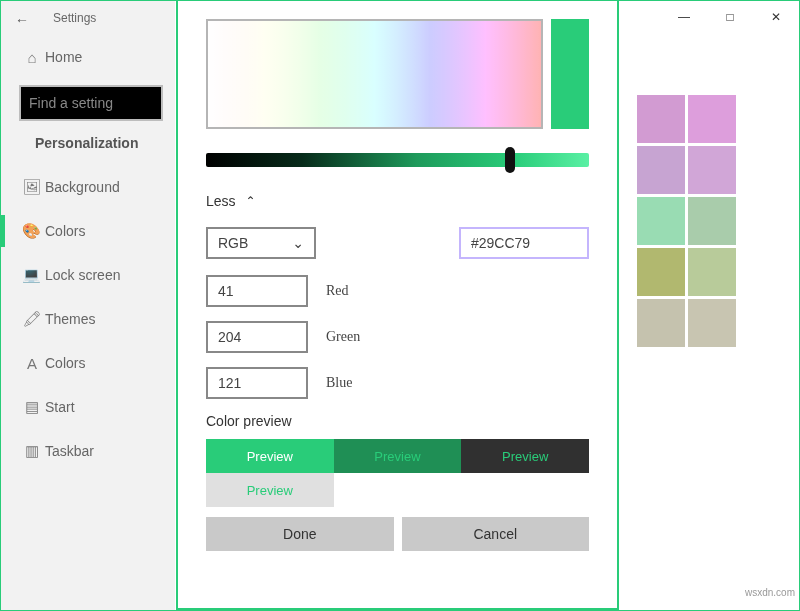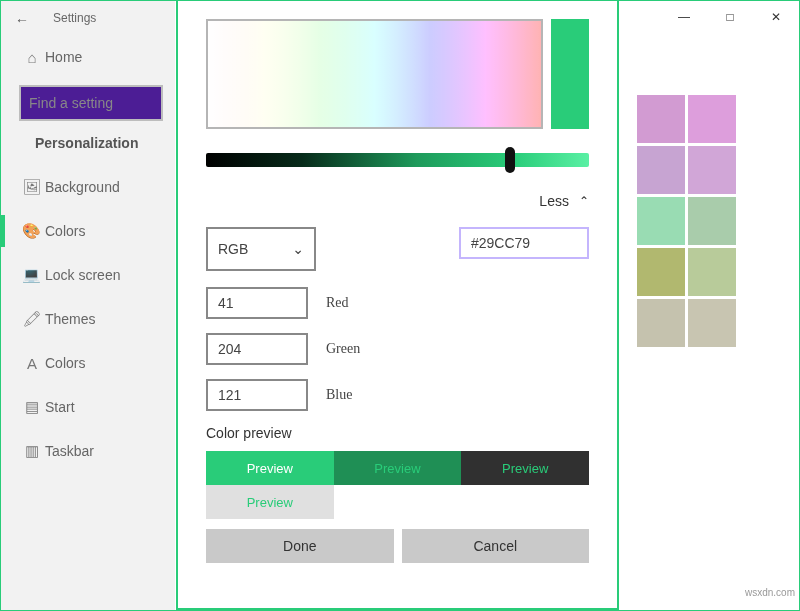--- a/index.html
+++ b/index.html
@@ -8,21 +8,21 @@
   .window { width: 800px; height: 611px; border: 1px solid #29cc79; position: relative; }
 
   
   .sidebar { position: absolute; left: 0; top: 0; width: 174px; height: 100%; background: #f2f2f2; }
   .sb-header { display: flex; align-items: center; height: 34px; padding-left: 14px; color: #666; font-size: 12px; }
   .sb-header .back { margin-right: 24px; font-size: 14px; color: #555; }
   .sb-item { display: flex; align-items: center; height: 44px; padding-left: 18px; font-size: 14px; color: #666; cursor: pointer; }
   .sb-item .ico { width: 26px; text-align: center; font-size: 15px; color: #777; }
   .sb-item.selected { position: relative; }
   .sb-item.selected::before { content: ''; position: absolute; left: 0; top: 6px; bottom: 6px; width: 4px; background: #29cc79; }
-  .search-box { margin: 6px 12px 14px 18px; height: 32px; border: 2px solid #bdbdbd; display: flex; align-items: center; padding: 16px 8px; color: #888; font-size: 14px; background: #4c1d95; }
+  .search-box { margin: 6px 12px 14px 18px; height: 32px; border: 2px solid #bdbdbd; display: flex; align-items: center; padding: 16px 8px; color: #888; font-size: 14px; background: #000000; }
   .section-label { padding: 0 18px 14px 34px; font-size: 14px; font-weight: 600; color: #555; }
 
   
   .win-controls { position: absolute; right: 0; top: 0; display: flex; }
   .win-btn { width: 46px; height: 32px; display: flex; align-items: center; justify-content: center; font-size: 12px; color: #333; cursor: pointer; }
 
   
   .swatch-grid { position: absolute; left: 636px; top: 94px; display: grid; grid-template-columns: 48px 48px; grid-auto-rows: 48px; gap: 3px; }
   .swatch { width: 48px; height: 48px; }
 
@@ -37,25 +37,25 @@
       linear-gradient(to right, red, yellow, lime, cyan, blue, magenta, red);
   }
   .current-swatch { width: 38px; height: 110px; background: #29cc79; }
 
   .hue-slider { position: relative; height: 14px; margin-bottom: 26px;
     background: linear-gradient(to right, #000 0%, #072b1a 25%, #1e9a5b 55%, #29cc79 80%, #5af0a4 100%);
     border-radius: 2px;
   }
   .hue-thumb { position: absolute; top: -6px; width: 10px; height: 26px; background: #111; border-radius: 5px; left: 78%; }
 
-  .less-row { display: flex; justify-content: flex-end; align-items: center; font-size: 14px; color: #333; margin-bottom: 18px; cursor: pointer; }
+  .less-row { display: flex; justify-content: flex-start; align-items: center; font-size: 14px; color: #333; margin-bottom: 18px; cursor: pointer; }
   .less-row .chev { margin-left: 10px; font-size: 12px; }
 
   .mode-hex-row { display: flex; gap: 40px; margin-bottom: 16px; }
-  .mode-select { width: 110px; height: 44px; border: 2px solid #888; display: flex; align-items: center; justify-content: space-between; padding: 0 10px; font-size: 14px; color: #444; cursor: pointer; }
+  .mode-select { width: 110px; height: 32px; border: 2px solid #888; display: flex; align-items: center; justify-content: space-between; padding: 0 10px; font-size: 14px; color: #444; cursor: pointer; }
   .hex-input  { width: 130px; height: 32px; border: 2px solid #c4b5fd; display: flex; align-items: center; padding: 0 10px; font-size: 14px; color: #444; margin-left: auto; }
 
   .rgb-row { display: flex; align-items: center; margin-bottom: 14px; }
   .rgb-input { width: 102px; height: 32px; border: 2px solid #888; display: flex; align-items: center; padding: 0 10px; font-size: 14px; color: #444; }
   .rgb-label { margin-left: 18px; font-size: 14px; color: #444; font-family: Liberation Serif, serif; }
 
   .preview-title { font-size: 14px; color: #333; margin-top: 6px; margin-bottom: 10px; }
   .preview-grid { display: grid; grid-template-columns: 1fr 1fr 1fr; grid-template-rows: 34px 34px; }
   .pv { display: flex; align-items: center; justify-content: center; font-size: 13px; }
   .pv1 { background: #29cc79; color: #fff; }

